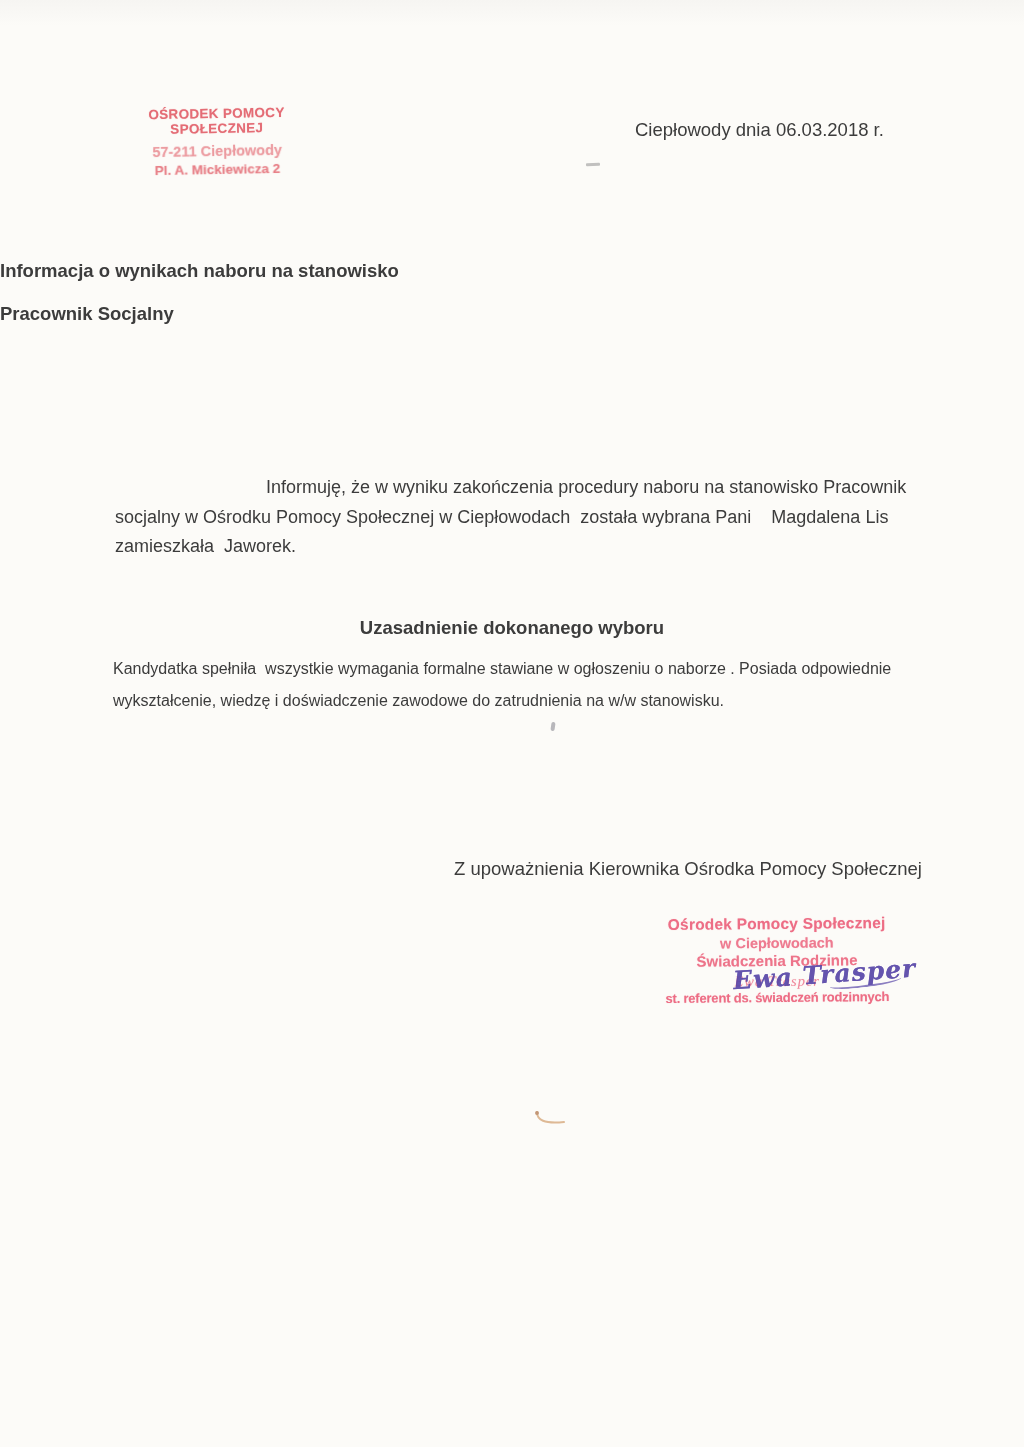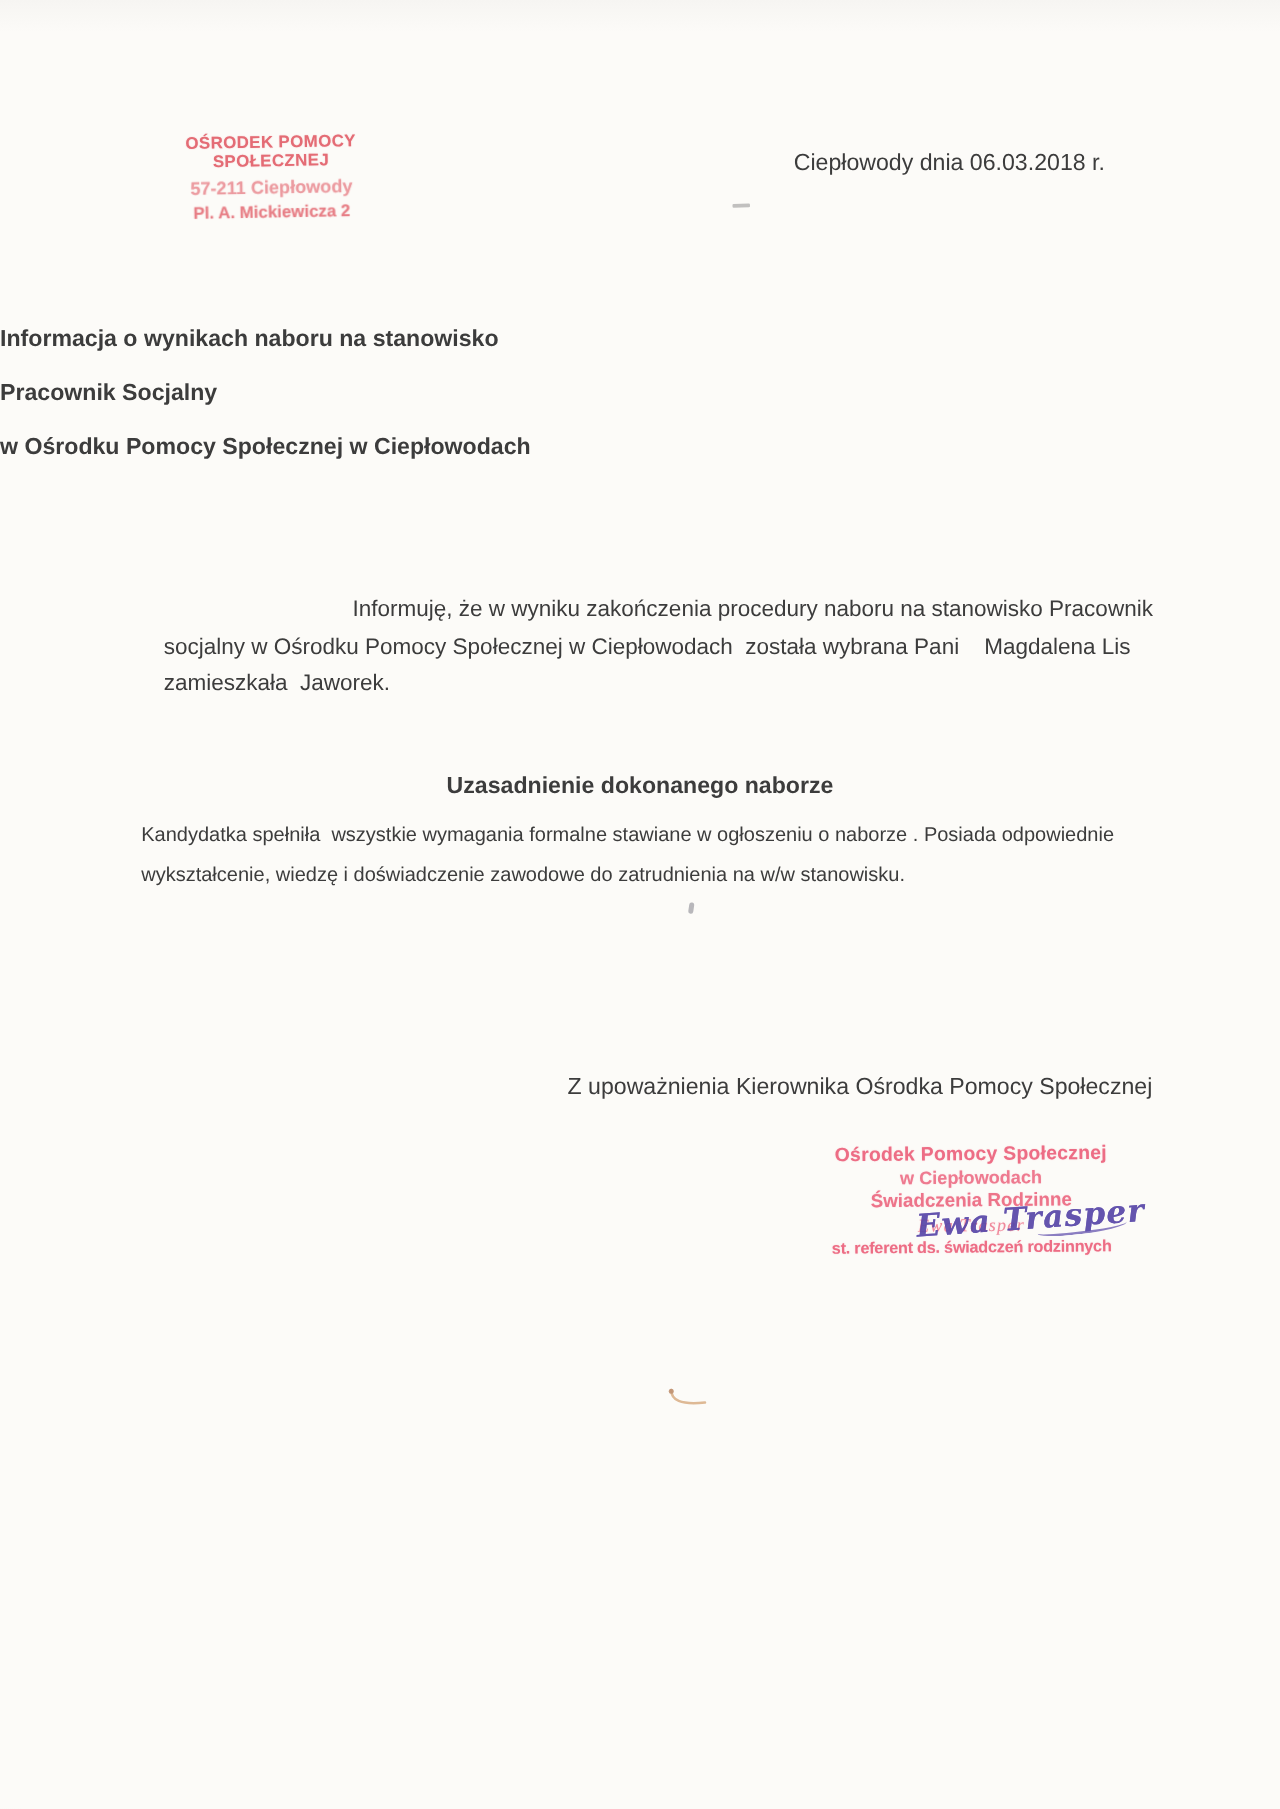--- a/index.html
+++ b/index.html
@@ -43,21 +43,21 @@
   .artifact-comma{left:551px;top:722px;width:4px;height:9px;background:#8a8a92;opacity:.6;border-radius:2px;transform:rotate(8deg);}
   .artifact-squiggle{left:534px;top:1110px;opacity:.85;}
 
   
   .title-block{left:0;right:0;top:249px;text-align:left;font-weight:700;font-size:18.5px;line-height:43px;}
 
   
   .intro-paragraph{
     left:115px;top:473px;width:802px;
     font-size:18px;line-height:29.5px;
-    text-indent:151px;white-space:pre-wrap;text-align:left;margin-left:16px;
+    text-indent:151px;white-space:pre-wrap;text-align:left;
   }
   .section-heading{left:0;right:0;top:617px;text-align:center;font-weight:700;font-size:18.5px;}
   .justification-paragraph{
     left:113px;top:653px;width:808px;
     font-size:16px;line-height:32px;white-space:pre-wrap;
   }
   .authorization-line{left:454px;top:858px;font-size:18.5px;}
 
   
   .office-stamp{
@@ -108,26 +108,25 @@
 <div class="abs artifact-squiggle">
   <svg width="34" height="18" viewBox="0 0 34 18">
     <path d="M3,2 C3,10 10,14 30,12" fill="none" stroke="#cf9a66" stroke-width="2" stroke-linecap="round" opacity=".8"></path>
     <circle cx="3" cy="3" r="2" fill="#b5805a" opacity=".9"></circle>
   </svg>
 </div>
 
 <div class="abs title-block">
   <div>Informacja o wynikach naboru na stanowisko</div>
   <div>Pracownik Socjalny</div>
-  <div>w Ośrodku Pomocy Społecznej w Ciepłowodach</div>
 </div>
 
 <div class="abs intro-paragraph">Informuję, że w wyniku zakończenia procedury naboru na stanowisko Pracownik socjalny w Ośrodku Pomocy Społecznej w Ciepłowodach  została wybrana Pani    Magdalena Lis zamieszkała  Jaworek.</div>
 
-<div class="abs section-heading">Uzasadnienie dokonanego naborze</div>
+<div class="abs section-heading">Uzasadnienie dokonanego wyboru</div>
 
 <div class="abs justification-paragraph">Kandydatka spełniła  wszystkie wymagania formalne stawiane w ogłoszeniu o naborze . Posiada odpowiednie wykształcenie, wiedzę i doświadczenie zawodowe do zatrudnienia na w/w stanowisku.</div>
 
 <div class="abs authorization-line">Z upoważnienia Kierownika Ośrodka Pomocy Społecznej</div>
 
 <div class="abs office-stamp">
   <div class="l1">Ośrodek Pomocy Społecznej</div>
   <div class="l2">w Ciepłowodach</div>
   <div class="l3">Świadczenia Rodzinne</div>
   <div class="officer-name">Ewa Trasper</div>

